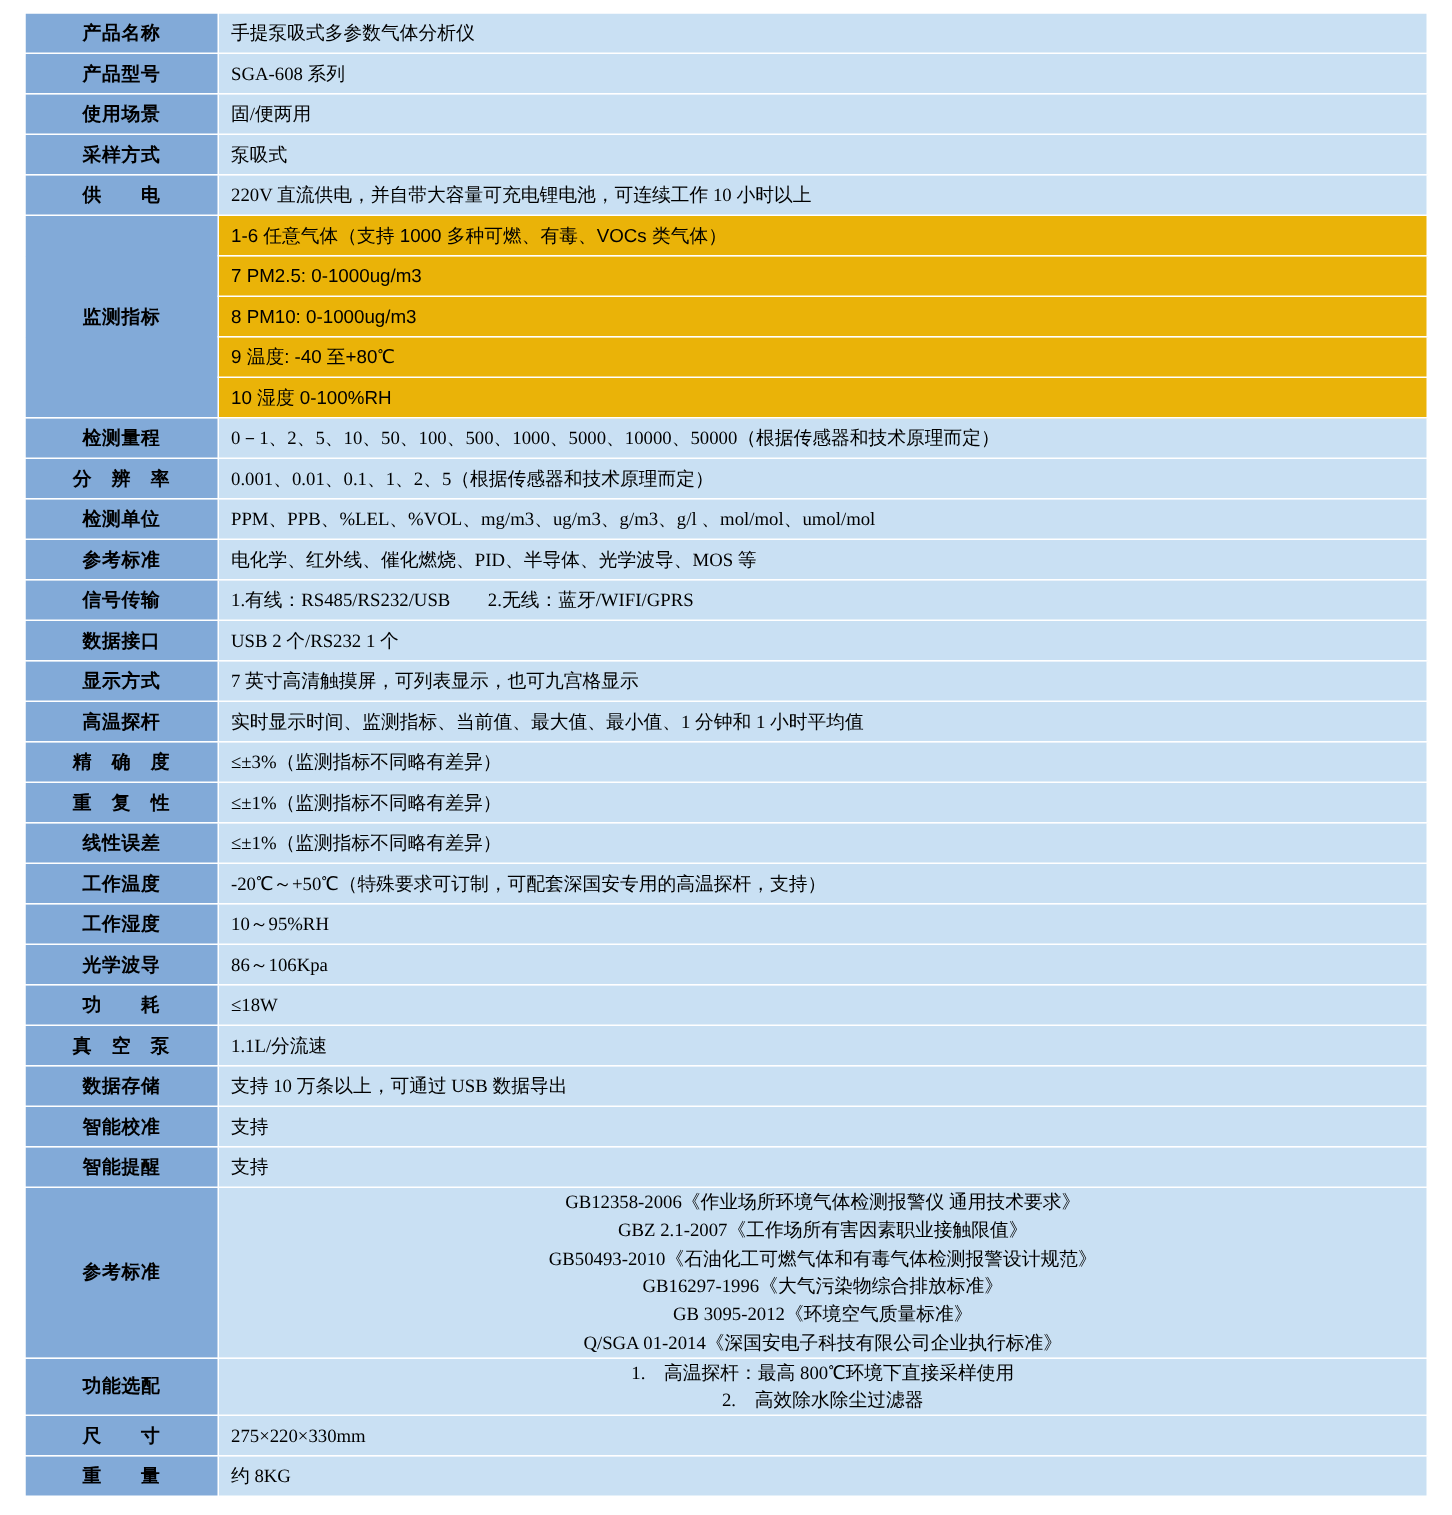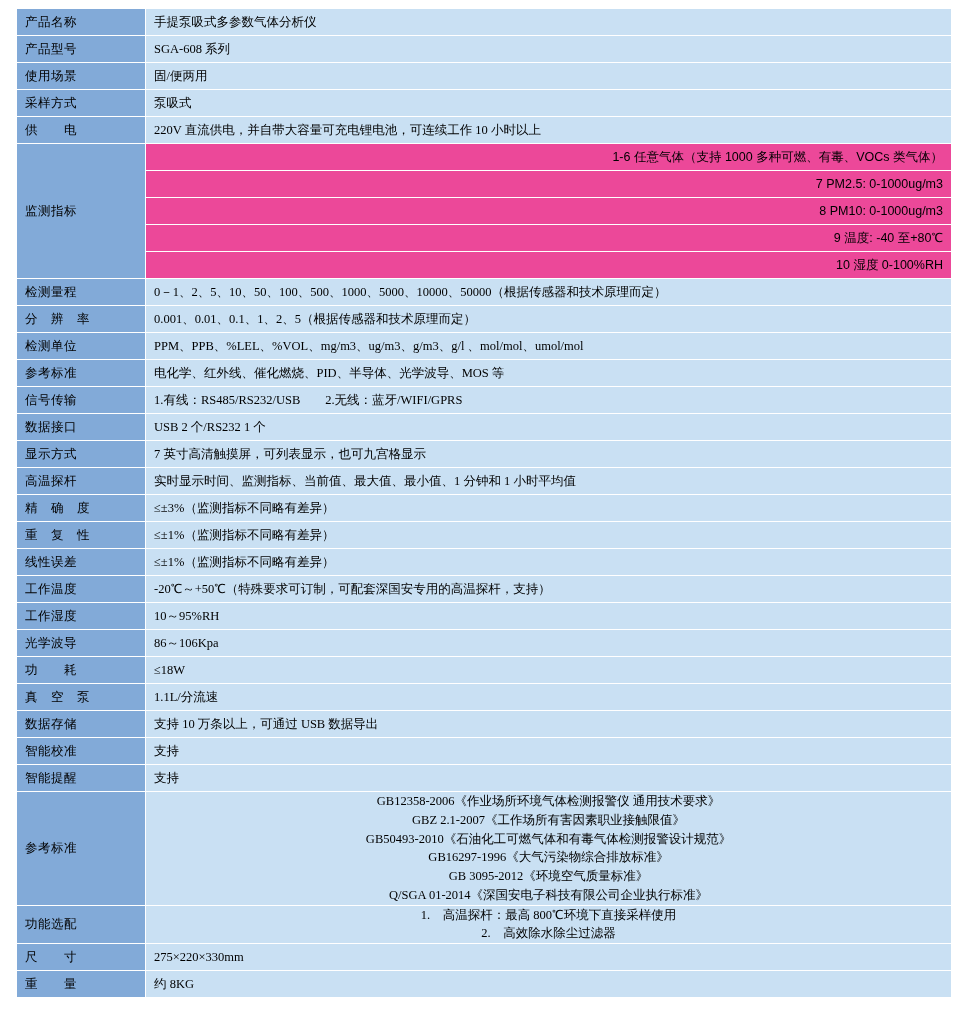--- a/index.html
+++ b/index.html
@@ -22,34 +22,34 @@
     border: 1px solid #ffffff;
     font-size: 12.5px;
     color: #000000;
     padding: 0 8px;
     vertical-align: middle;
     line-height: 1.5;
   }
   .label-cell {
     width: 112px;
     background: #82aad8;
-    text-align: left;
-    font-weight: normal;
+    text-align: center;
+    font-weight: bold;
     letter-spacing: 0.5px;
     height: 26px;
   }
   .value-cell {
     background: #c9e0f3;
     text-align: left;
     height: 26px;
     font-family: Liberation Serif, serif;
   }
   .sub-row-cell {
-    background: #ec4899;
-    text-align: right;
+    background: #eab308;
+    text-align: left;
     height: 26px;
   }
   .multi-line {
     line-height: 1.65;
     padding-top: 5px;
     padding-bottom: 5px;
     text-align: center;
   }
   .multi-line div {
     white-space: nowrap;

